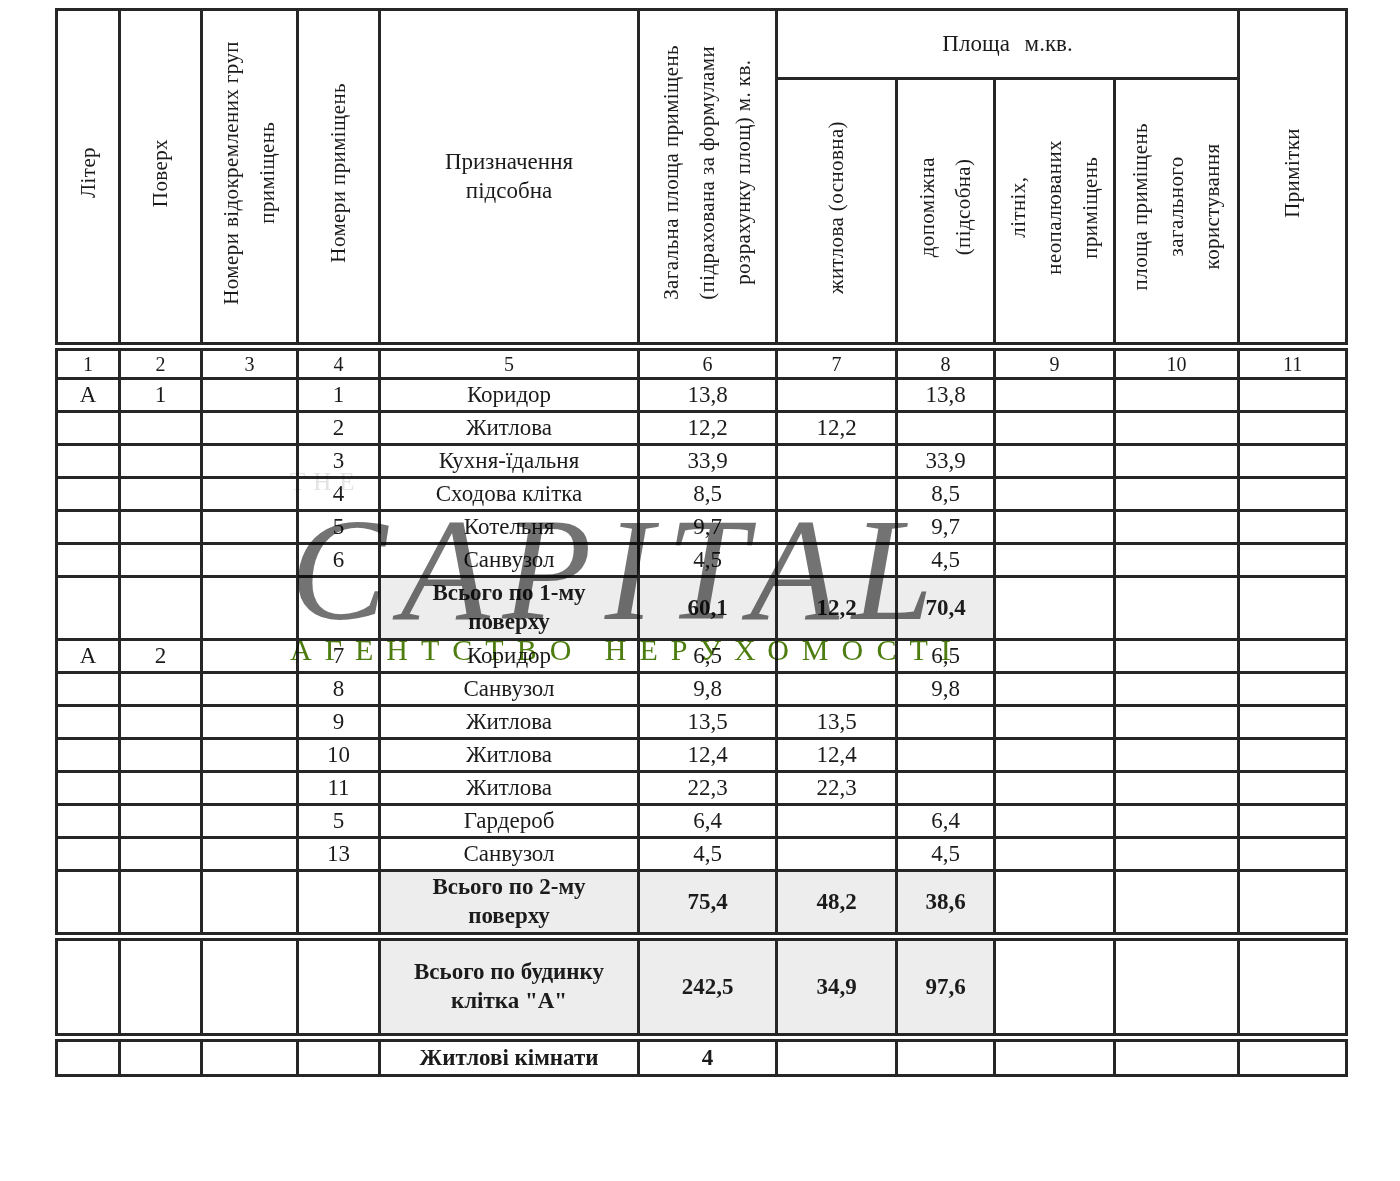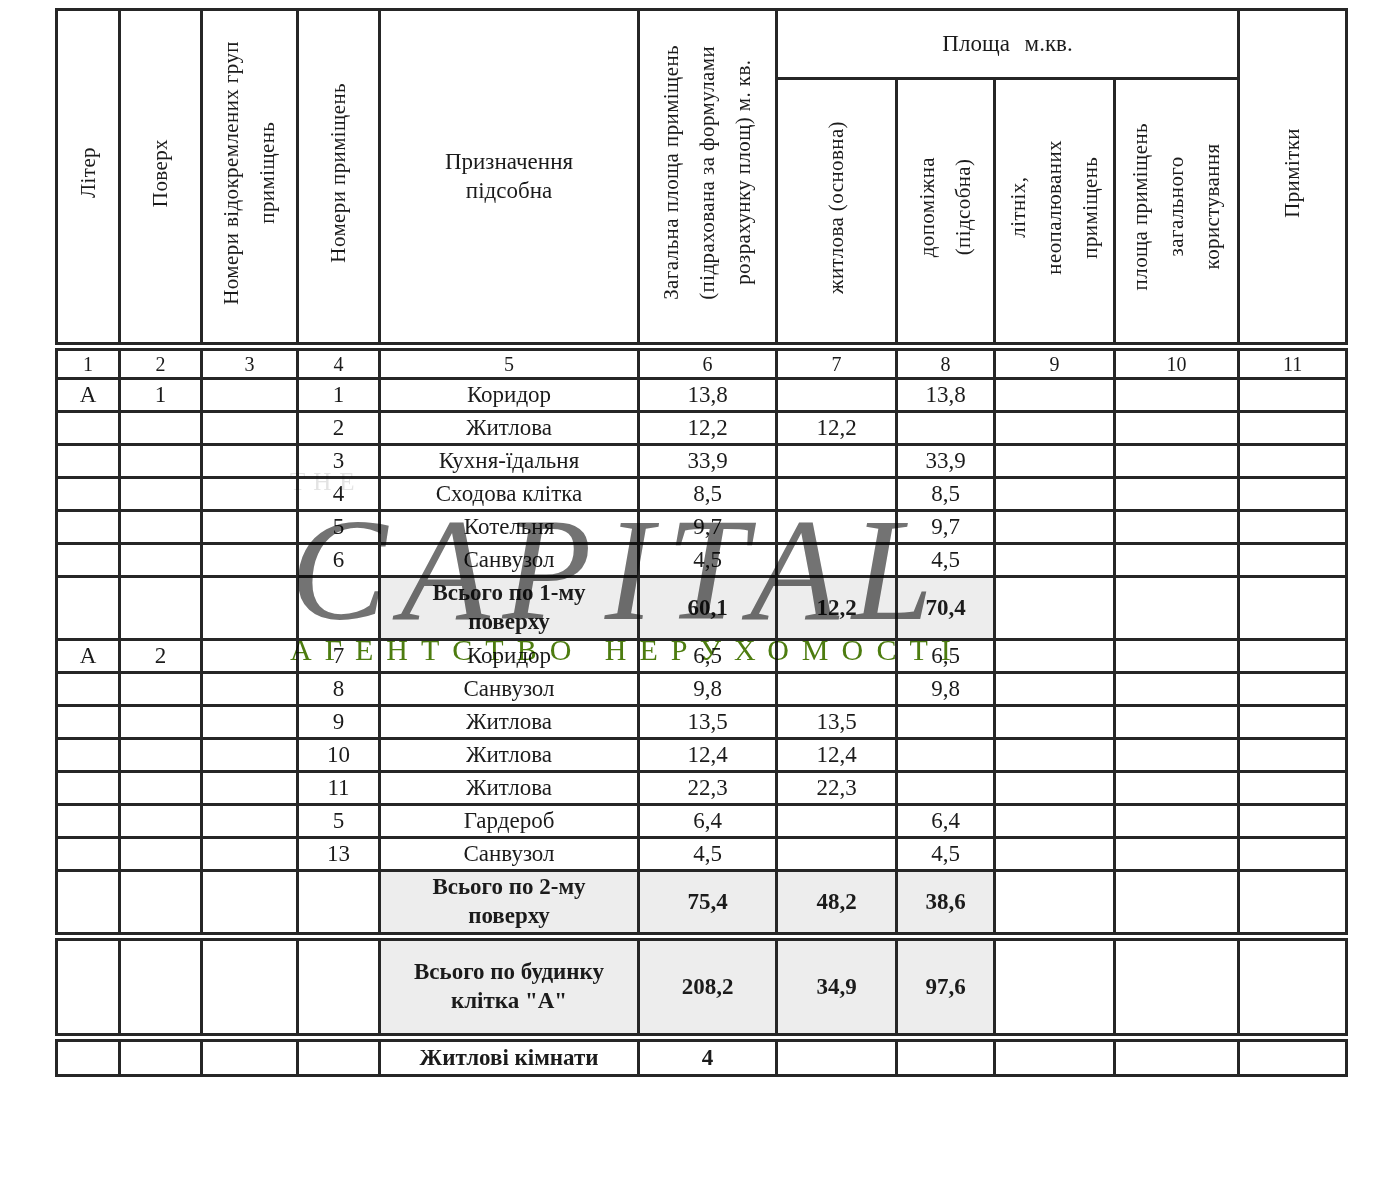--- a/index.html
+++ b/index.html
@@ -318,21 +318,21 @@
           <td></td>
   </tr>
 
   <tr class="sum3">
     <td></td>
           <td></td>
           <td></td>
           <td></td>
           <td class="shade b">Всього по будинку
 клітка "А"</td>
-          <td class="shade b">208,2</td>
+          <td class="shade b">242,5</td>
           <td class="shade b">34,9</td>
           <td class="shade b">97,6</td>
           <td></td>
           <td></td>
           <td></td>
   </tr>
 
   <tr class="last">
     <td></td>
           <td></td>

